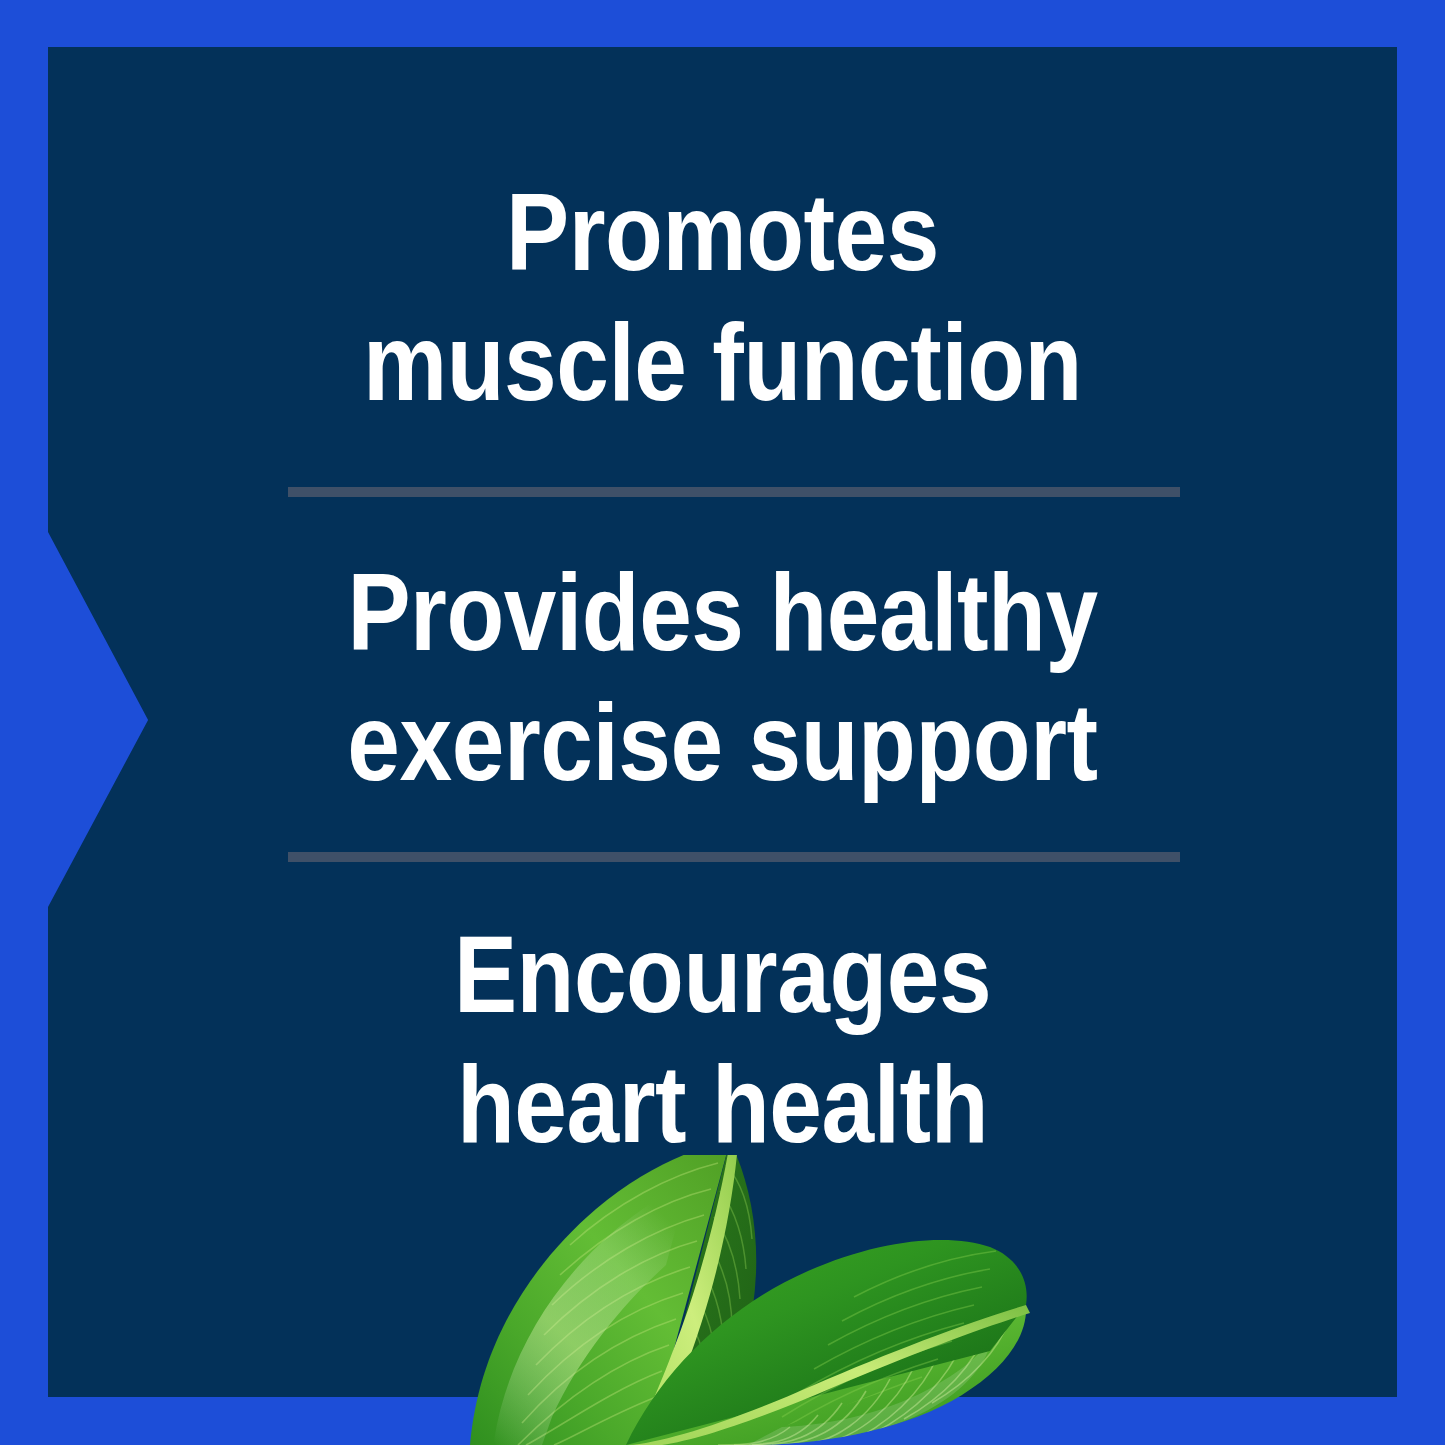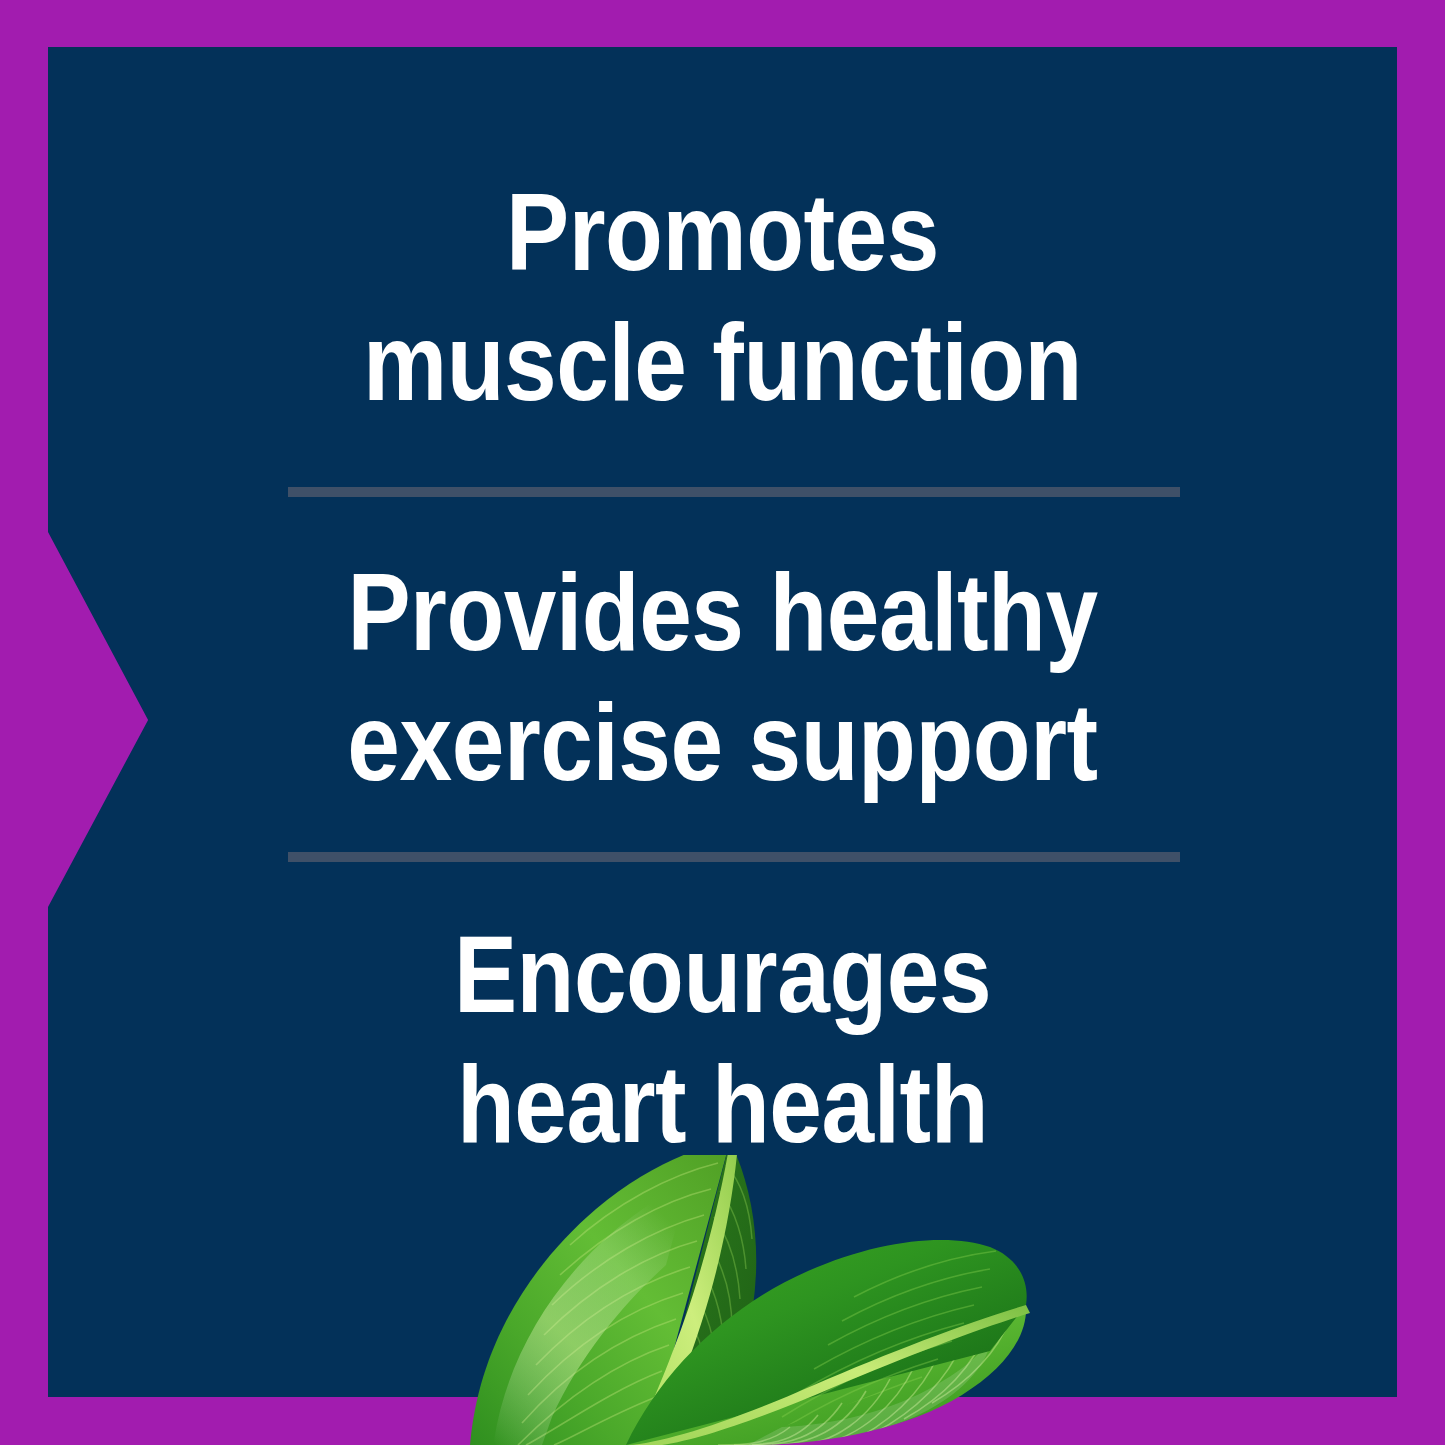--- a/index.html
+++ b/index.html
@@ -5,21 +5,21 @@
   html, body {
     margin: 0;
     padding: 0;
     background: #ffffff;
   }
   #stage {
     position: relative;
     width: 1445px;
     height: 1445px;
     overflow: hidden;
-    background: #a21caf;
+    background: #1d4ed8;
     font-family: "Liberation Sans", sans-serif;
   }
 
   
   #navy-panel {
     position: absolute;
     left: 48px;
     top: 47px;
     width: 1349px;
     height: 1350px;

